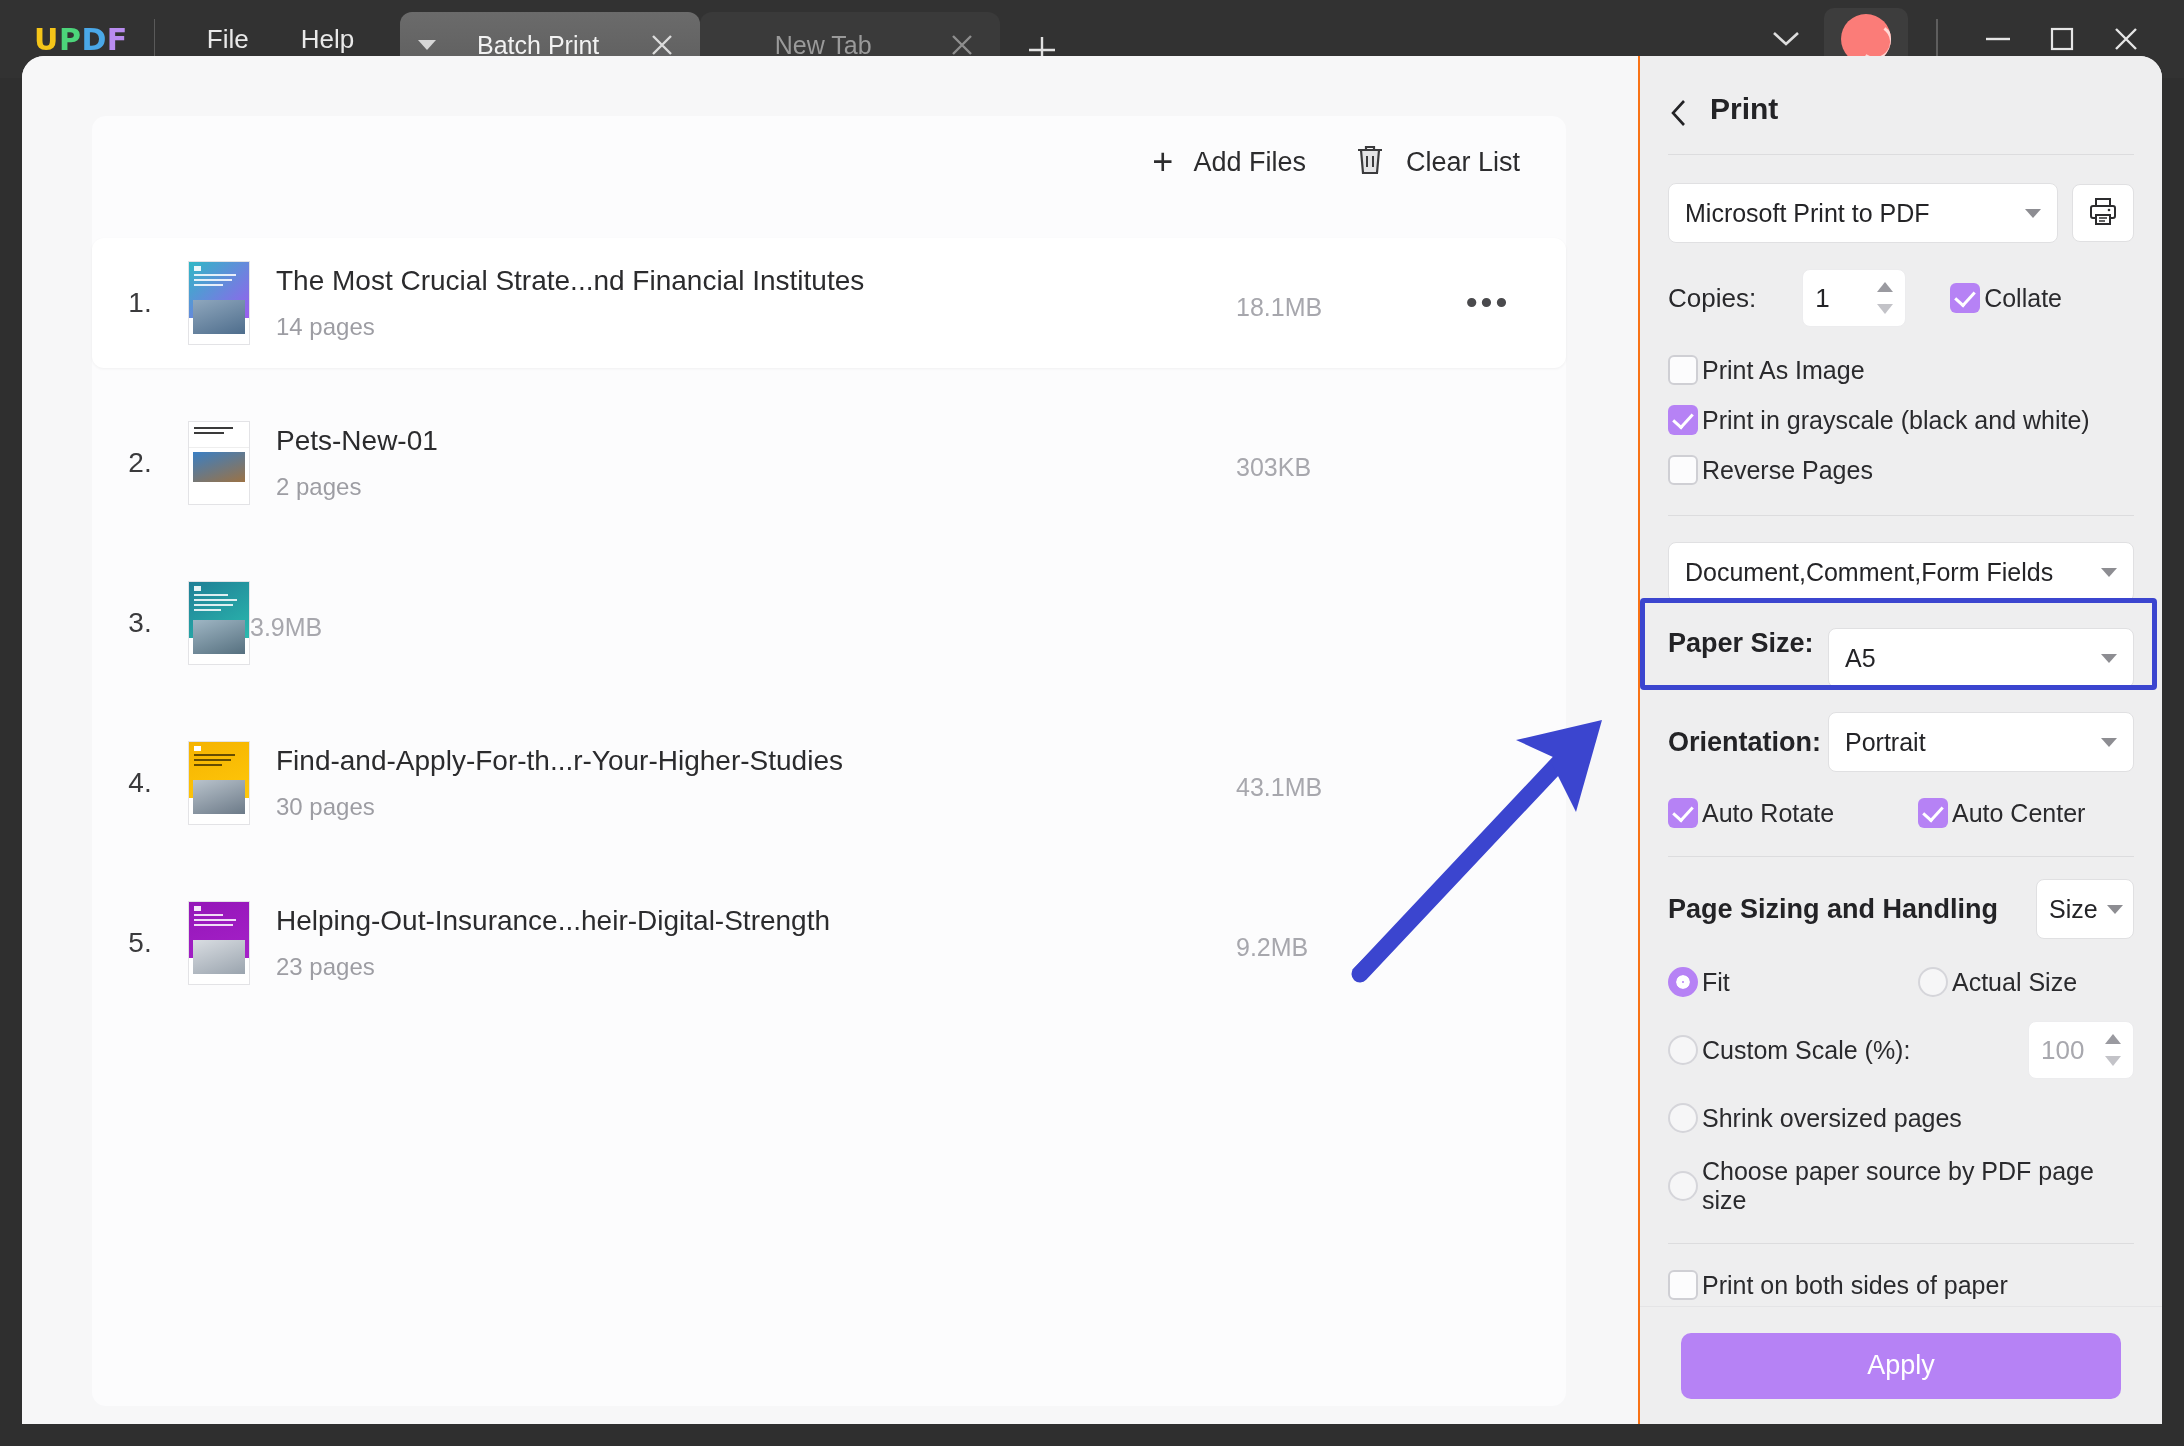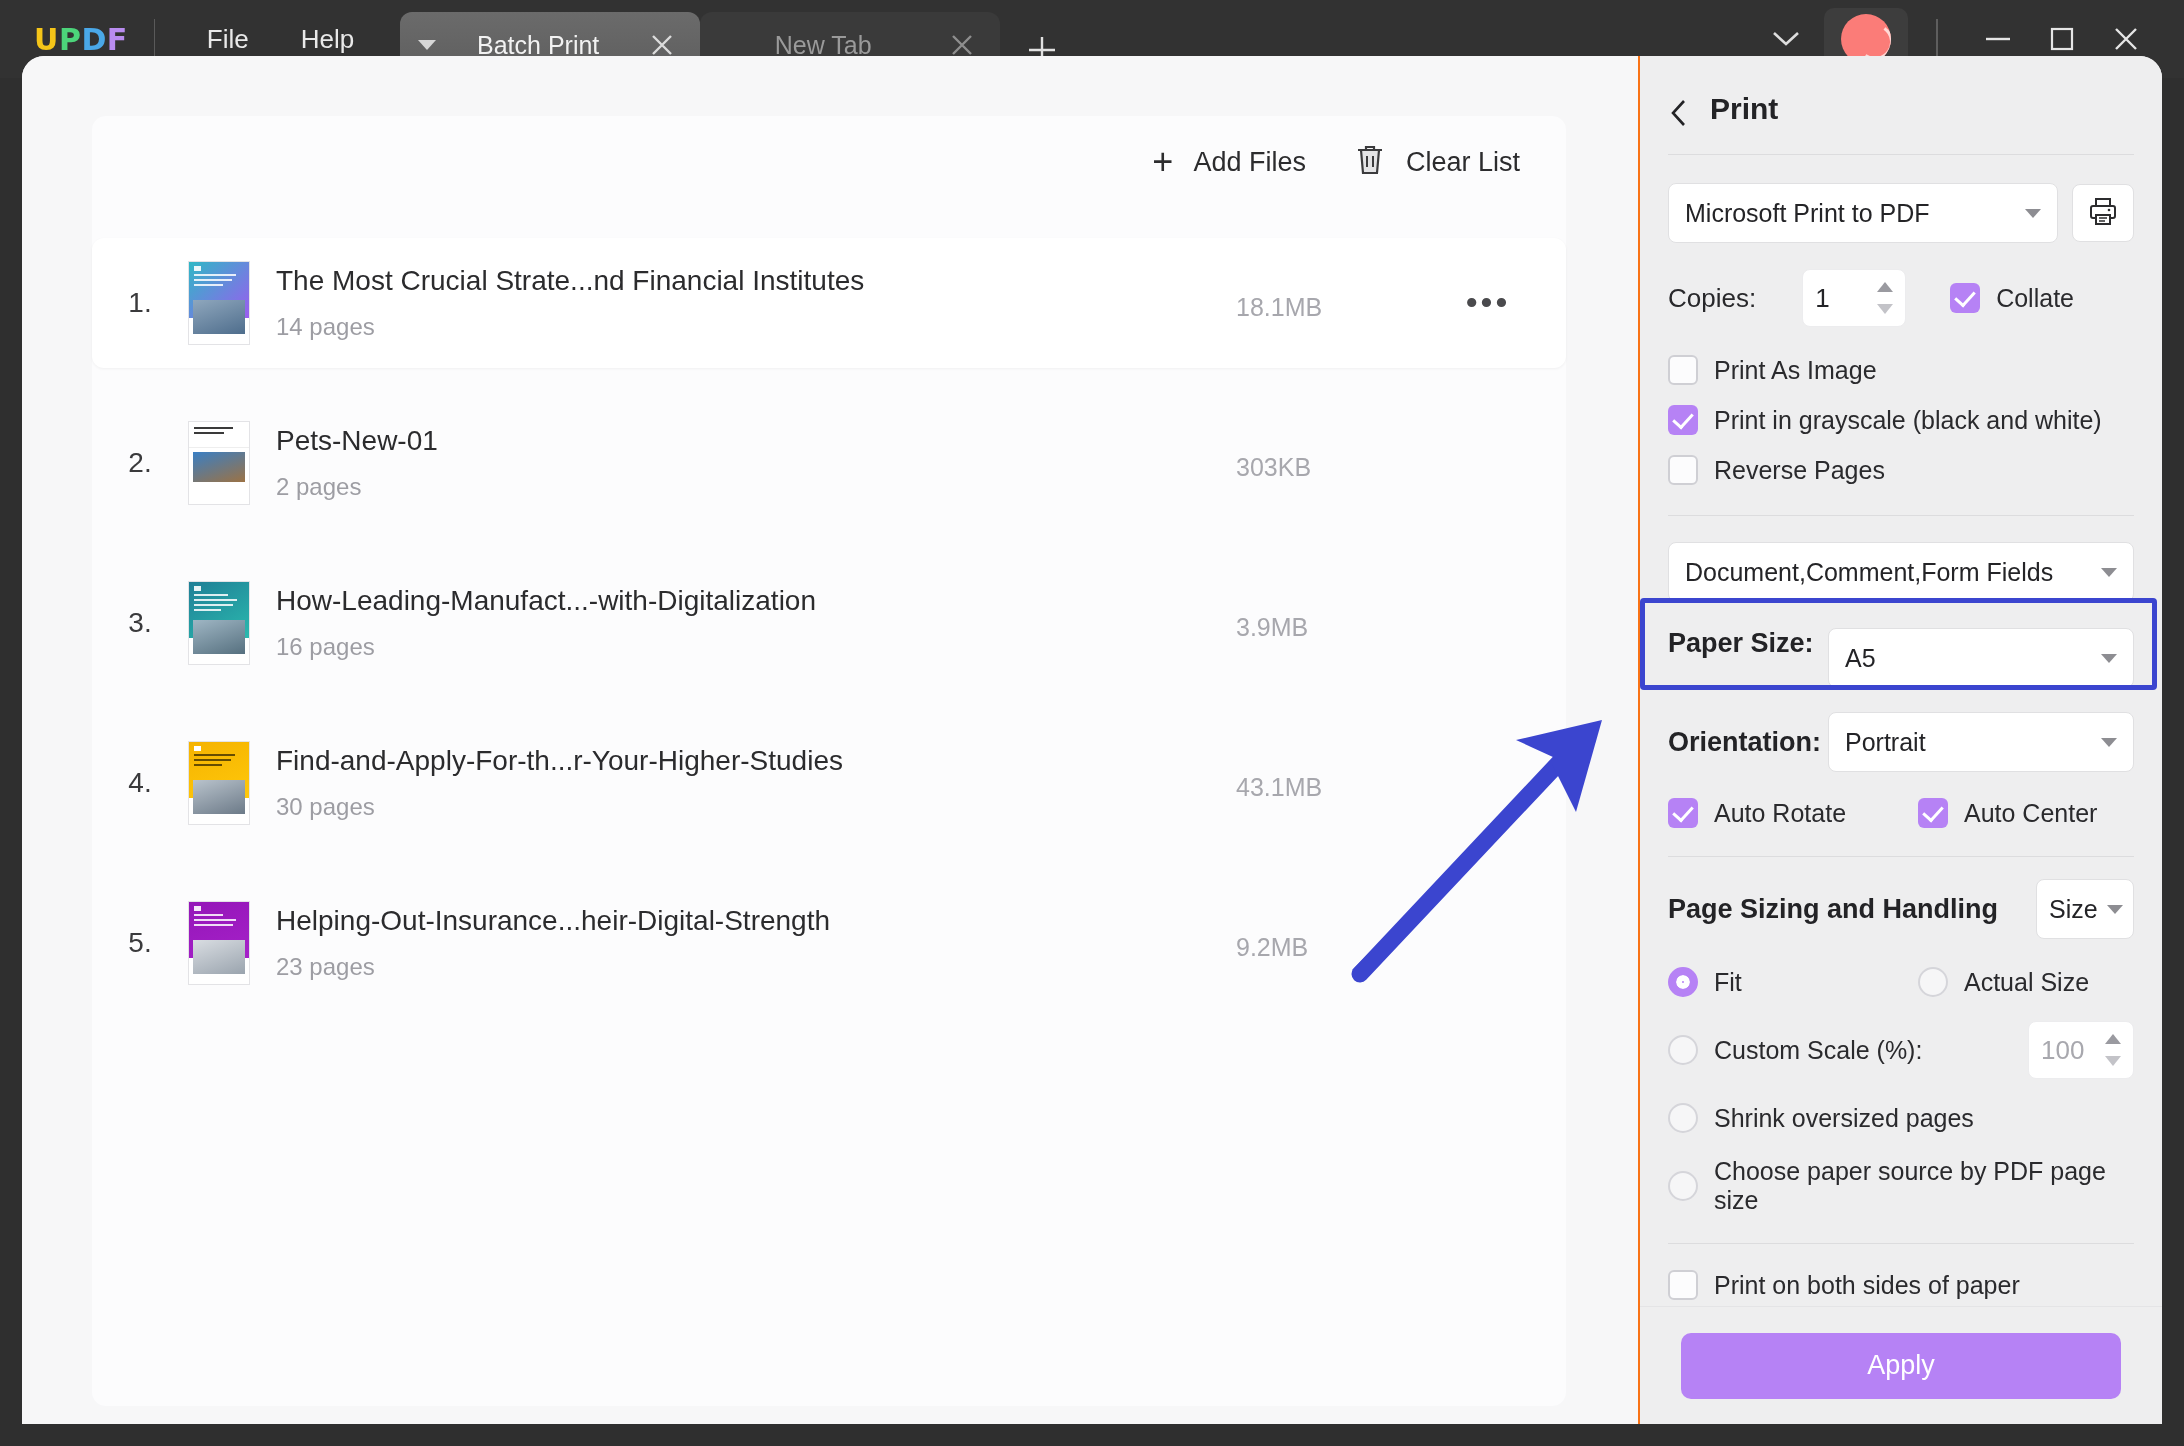--- a/index.html
+++ b/index.html
@@ -178,21 +178,21 @@
   .spinner .up { top: 12px; border-bottom: 10px solid #9a9aa0; }
   .spinner .dn { bottom: 12px; border-top: 10px solid #c3c3c8; }
 
   .cb { width: 30px; height: 30px; border-radius: 6px; flex-shrink: 0; position: relative; }
   .cb.off { background: #fcfcfd; border: 2px solid #cfcfd4; }
   .cb.on { background: #b682f5; }
   .cb.on::after {
     content: ""; position: absolute; left: 9px; top: 4px; width: 9px; height: 16px;
     border: solid #fff; border-width: 0 3px 3px 0; transform: rotate(42deg);
   }
-  .cb-line { display: flex; align-items: center; gap: 16px; }
+  .cb-line { display: flex; align-items: center; gap: 4px; }
   .cb-label { font-size: 25px; color: #2a2a2d; }
 
   .radio { width: 30px; height: 30px; border-radius: 50%; flex-shrink: 0; }
   .radio.off { background: #f6f6f7; border: 2px solid #d5d5da; }
   .radio.on { background: #b682f5; border: 8px solid #b682f5; box-shadow: inset 0 0 0 6px #fff; }
 
   .section-title { font-size: 27px; font-weight: bold; color: #232326; }
 
   .highlight-box {
     position: absolute; left: 1640px; top: 598px; width: 517px; height: 92px;
@@ -349,24 +349,20 @@
             <div class="band" style="background:linear-gradient(150deg,#1f7f96,#2bb9ae);"></div>
             <div class="dot"></div>
             <div class="ttl">
                 <i style="width:70%"></i>
                 <i style="width:88%"></i>
                 <i style="width:80%"></i>
                 <i style="width:55%"></i>
               </div>
             <div class="photo" style="background:linear-gradient(160deg,#9fb6c4,#56707f);"></div>
           </div>
-          <div class="row-text">
-            <div class="row-title">How-Leading-Manufact...-with-Digitalization</div>
-            <div class="row-pages">16 pages</div>
-          </div>
           <div class="row-size">3.9MB</div>
           <div class="row-more" style="visibility:hidden">•••</div>
         </div>
 
         <div class="file-row" style="margin-top:30px;height:130px;">
           <div class="row-index">4.</div>
           <div class="thumb">
             <div class="band" style="background:linear-gradient(160deg,#f5b301,#ffc80a);"></div>
             <div class="dot" style="background:#fff"></div>
             <div class="ttl">

